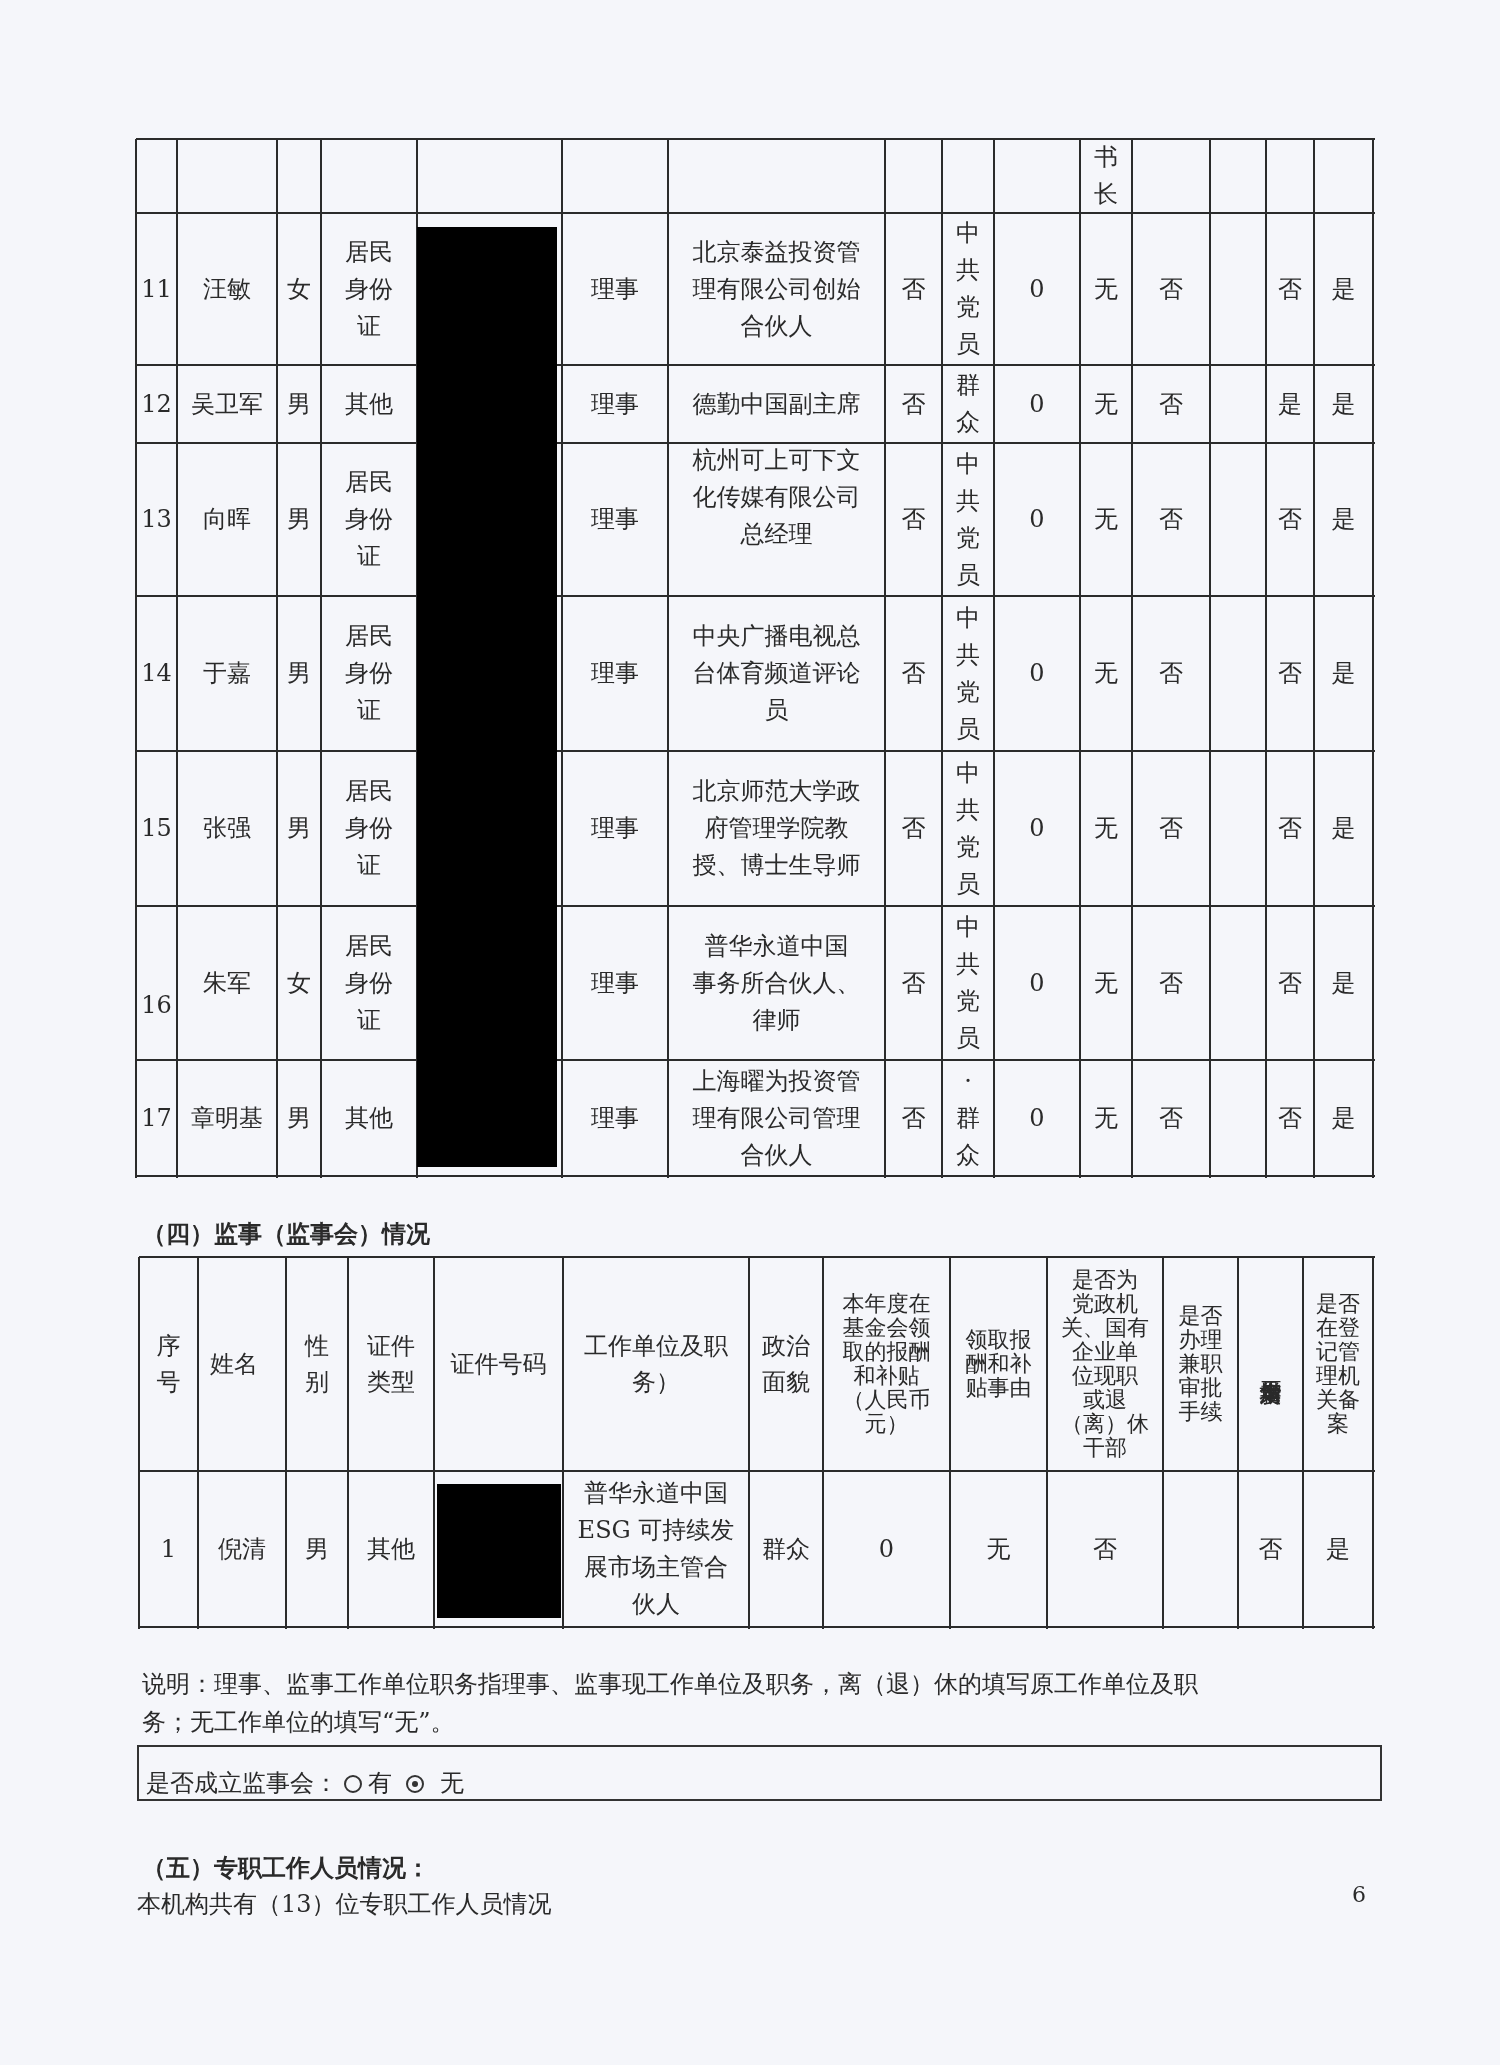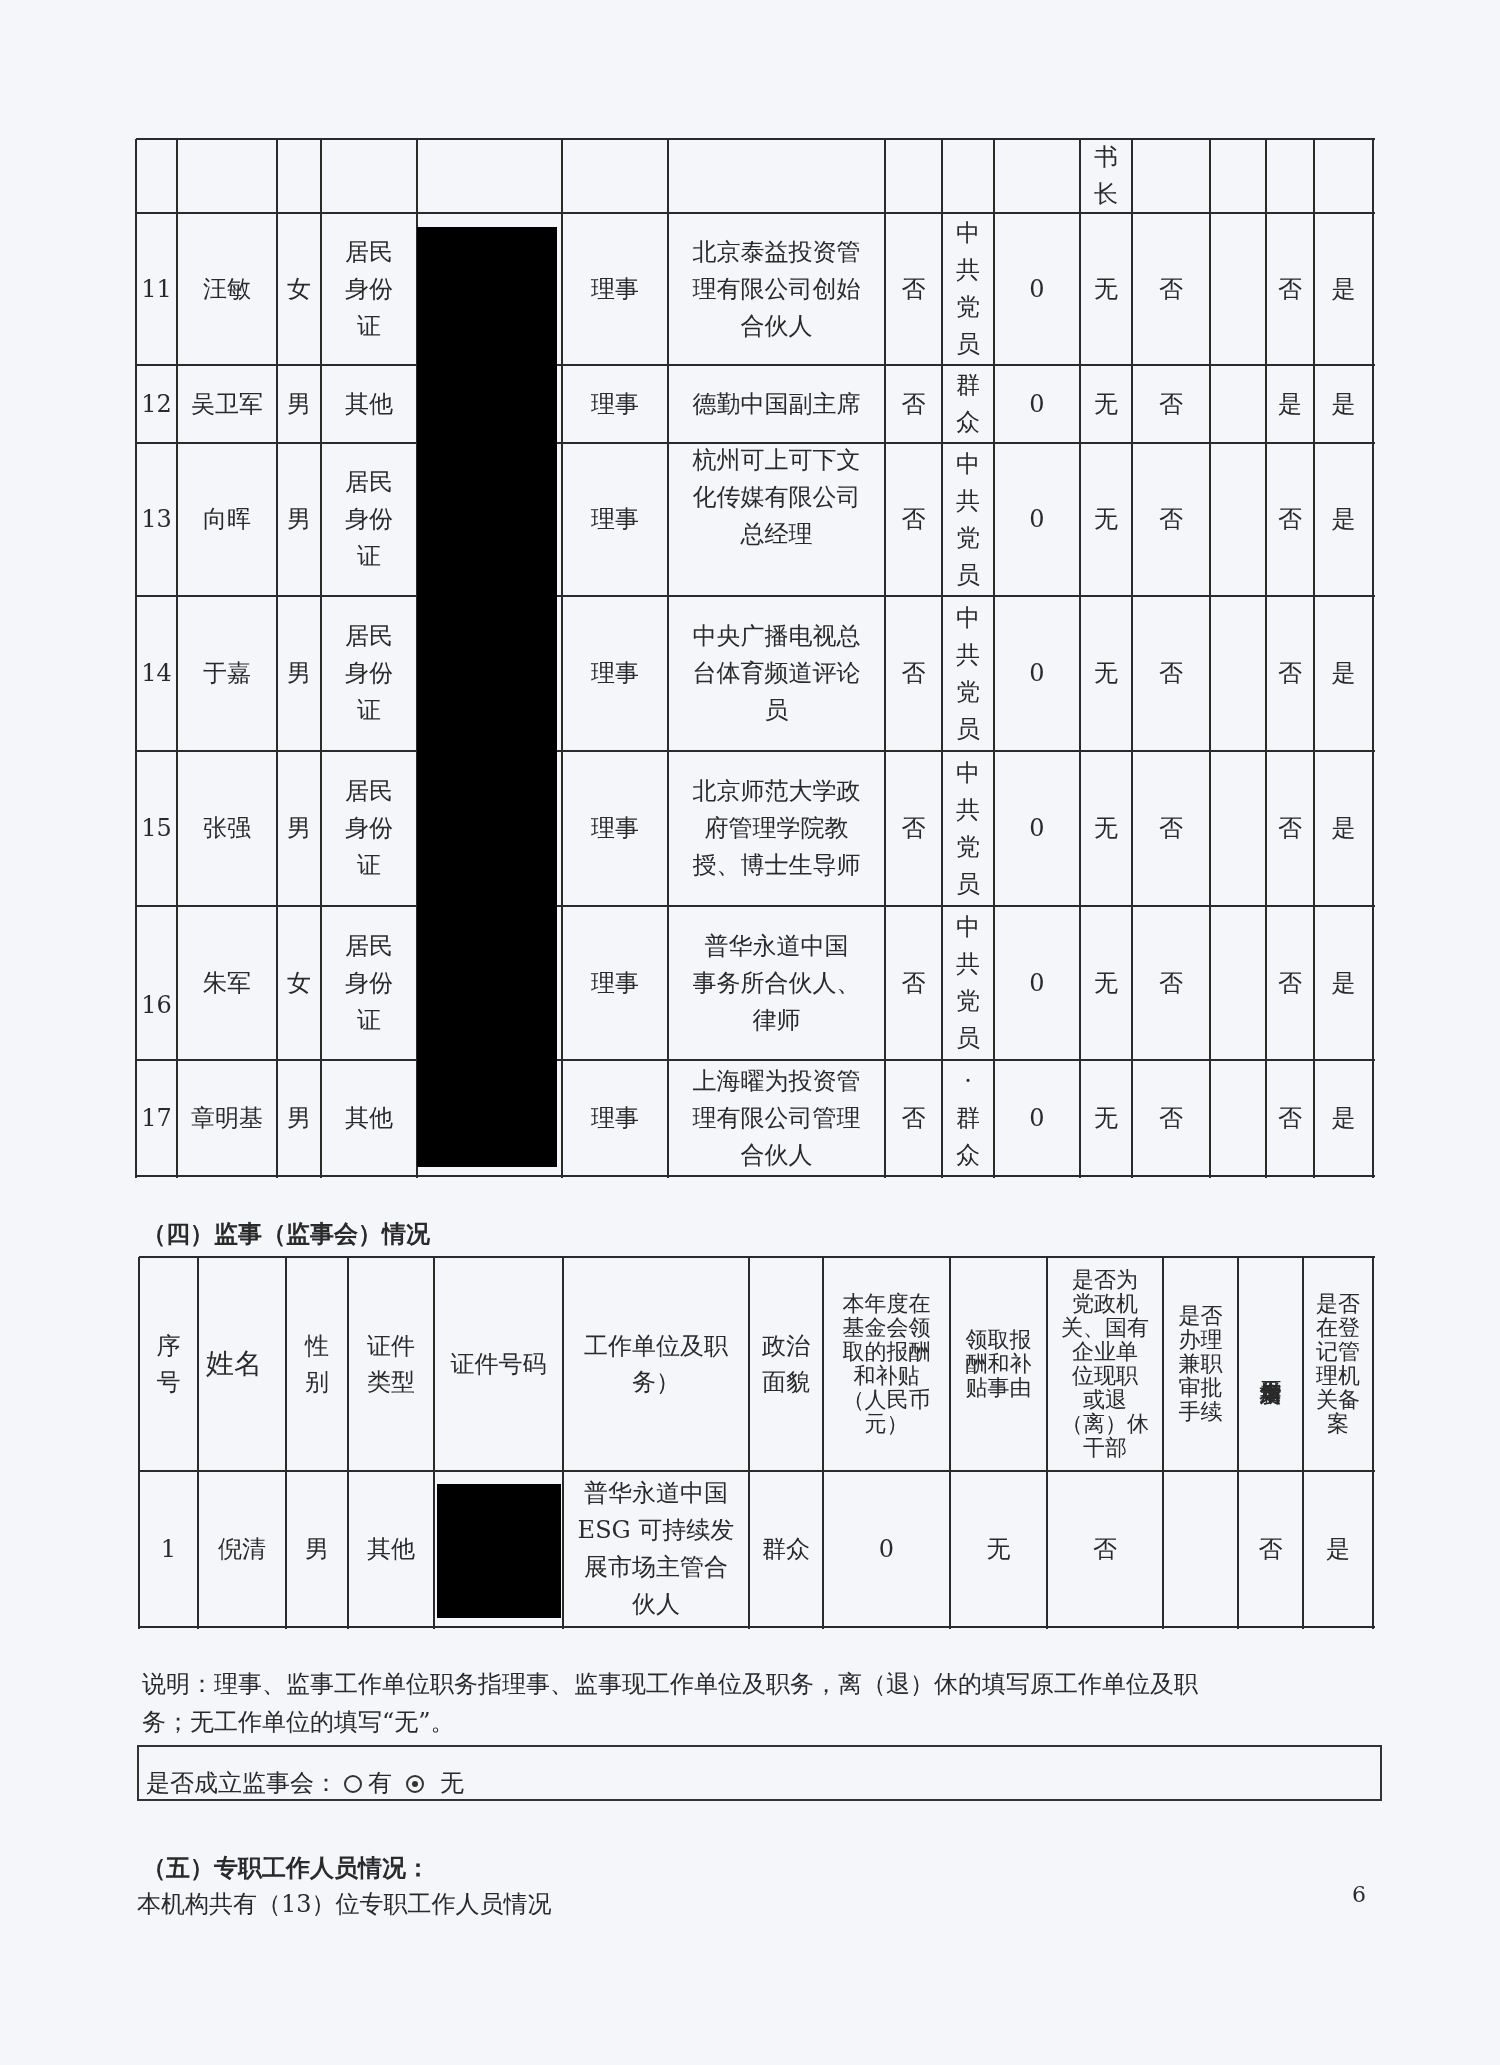--- a/index.html
+++ b/index.html
@@ -209,21 +209,21 @@
     <div class="vl" style="left: 1046px; top: 1257px; height: 372px;"></div>
     <div class="vl" style="left: 1162px; top: 1257px; height: 372px;"></div>
     <div class="vl" style="left: 1237px; top: 1257px; height: 372px;"></div>
     <div class="vl" style="left: 1302px; top: 1257px; height: 372px;"></div>
     <div class="vl" style="left: 1372px; top: 1257px; height: 372px;"></div>
     <div class="hl" style="left: 139px; top: 1256px; width: 1236px;"></div>
     <div class="hl" style="left: 139px; top: 1470px; width: 1236px;"></div>
     <div class="hl" style="left: 139px; top: 1626px; width: 1236px;"></div>
     <div class="cell hdr" style="left: 139px; top: 1257px; width: 59px; height: 214px; font-size: 24px; line-height: 36px;">序
 号</div>
-    <div class="cell hdr" style="left: 198px; top: 1257px; width: 72px; height: 214px; font-size: 28px; line-height: 36px;">姓名</div>
+    <div class="cell hdr" style="left: 198px; top: 1257px; width: 72px; height: 214px; font-size: 24px; line-height: 36px;">姓名</div>
     <div class="cell hdr" style="left: 286px; top: 1257px; width: 62px; height: 214px; font-size: 24px; line-height: 36px;">性
 别</div>
     <div class="cell hdr" style="left: 348px; top: 1257px; width: 86px; height: 214px; font-size: 24px; line-height: 36px;">证件
 类型</div>
     <div class="cell hdr" style="left: 434px; top: 1257px; width: 129px; height: 214px; font-size: 24px; line-height: 36px;">证件号码</div>
     <div class="cell hdr" style="left: 563px; top: 1257px; width: 186px; height: 214px; font-size: 24px; line-height: 36px;">工作单位及职
 务）</div>
     <div class="cell hdr" style="left: 749px; top: 1257px; width: 74px; height: 214px; font-size: 24px; line-height: 36px;">政治
 面貌</div>
     <div class="cell hdr" style="left: 823px; top: 1257px; width: 127px; height: 214px;">本年度在

